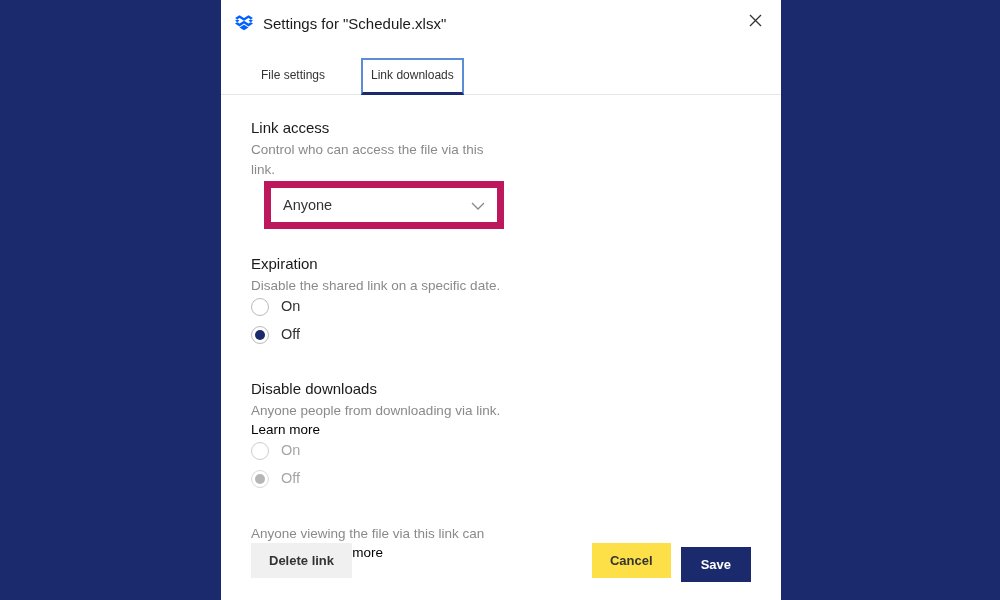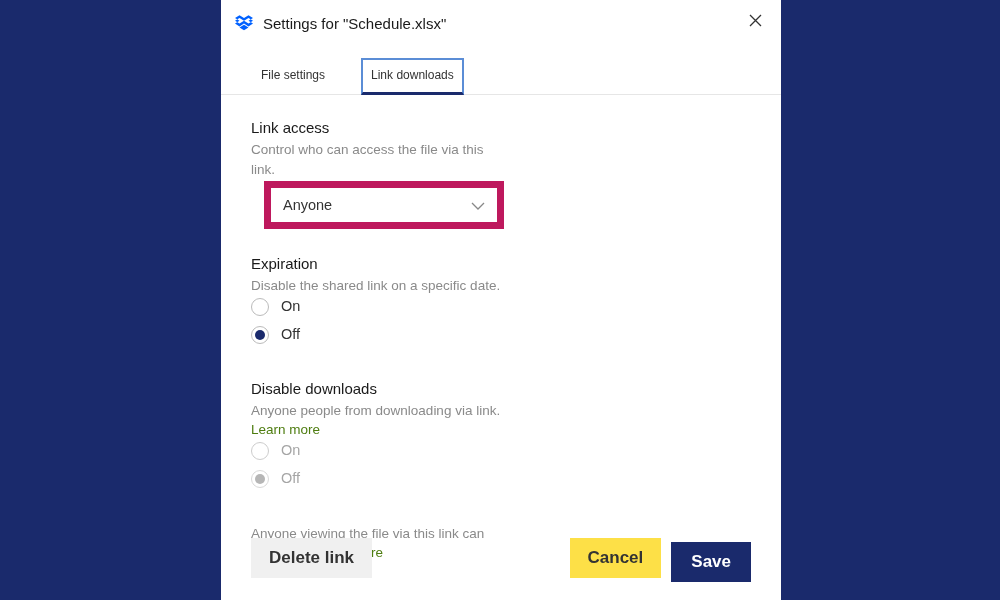--- a/index.html
+++ b/index.html
@@ -91,21 +91,21 @@
       font-size: 15px;
       color: #1a1a1a;
       margin-bottom: 4px;
     }
     .row-desc {
       font-size: 13.5px;
       color: #8a8a8a;
       line-height: 1.45;
     }
     .learn-more {
-      color: #4d7c0f;
+      color: #000000;
       cursor: pointer;
     }
     .select {
       border: 7px solid #be185d;
       padding: 9px 12px;
       display: flex;
       justify-content: space-between;
       align-items: flex-start;
       cursor: pointer;
       font-size: 14.5px;
@@ -157,21 +157,21 @@
     .footer {
       position: absolute;
       bottom: 18px;
       left: 30px;
       right: 30px;
       display: flex;
       align-items: center;
     }
     .btn {
       padding: 10px 18px;
-      font-size: 17px;
+      font-size: 13px;
       font-weight: 600;
       border: none;
       cursor: pointer;
     }
     .btn-delete {
       background: #f0f0f0;
       color: #333;
     }
     .spacer { flex: 1; }
     .btn-cancel {

